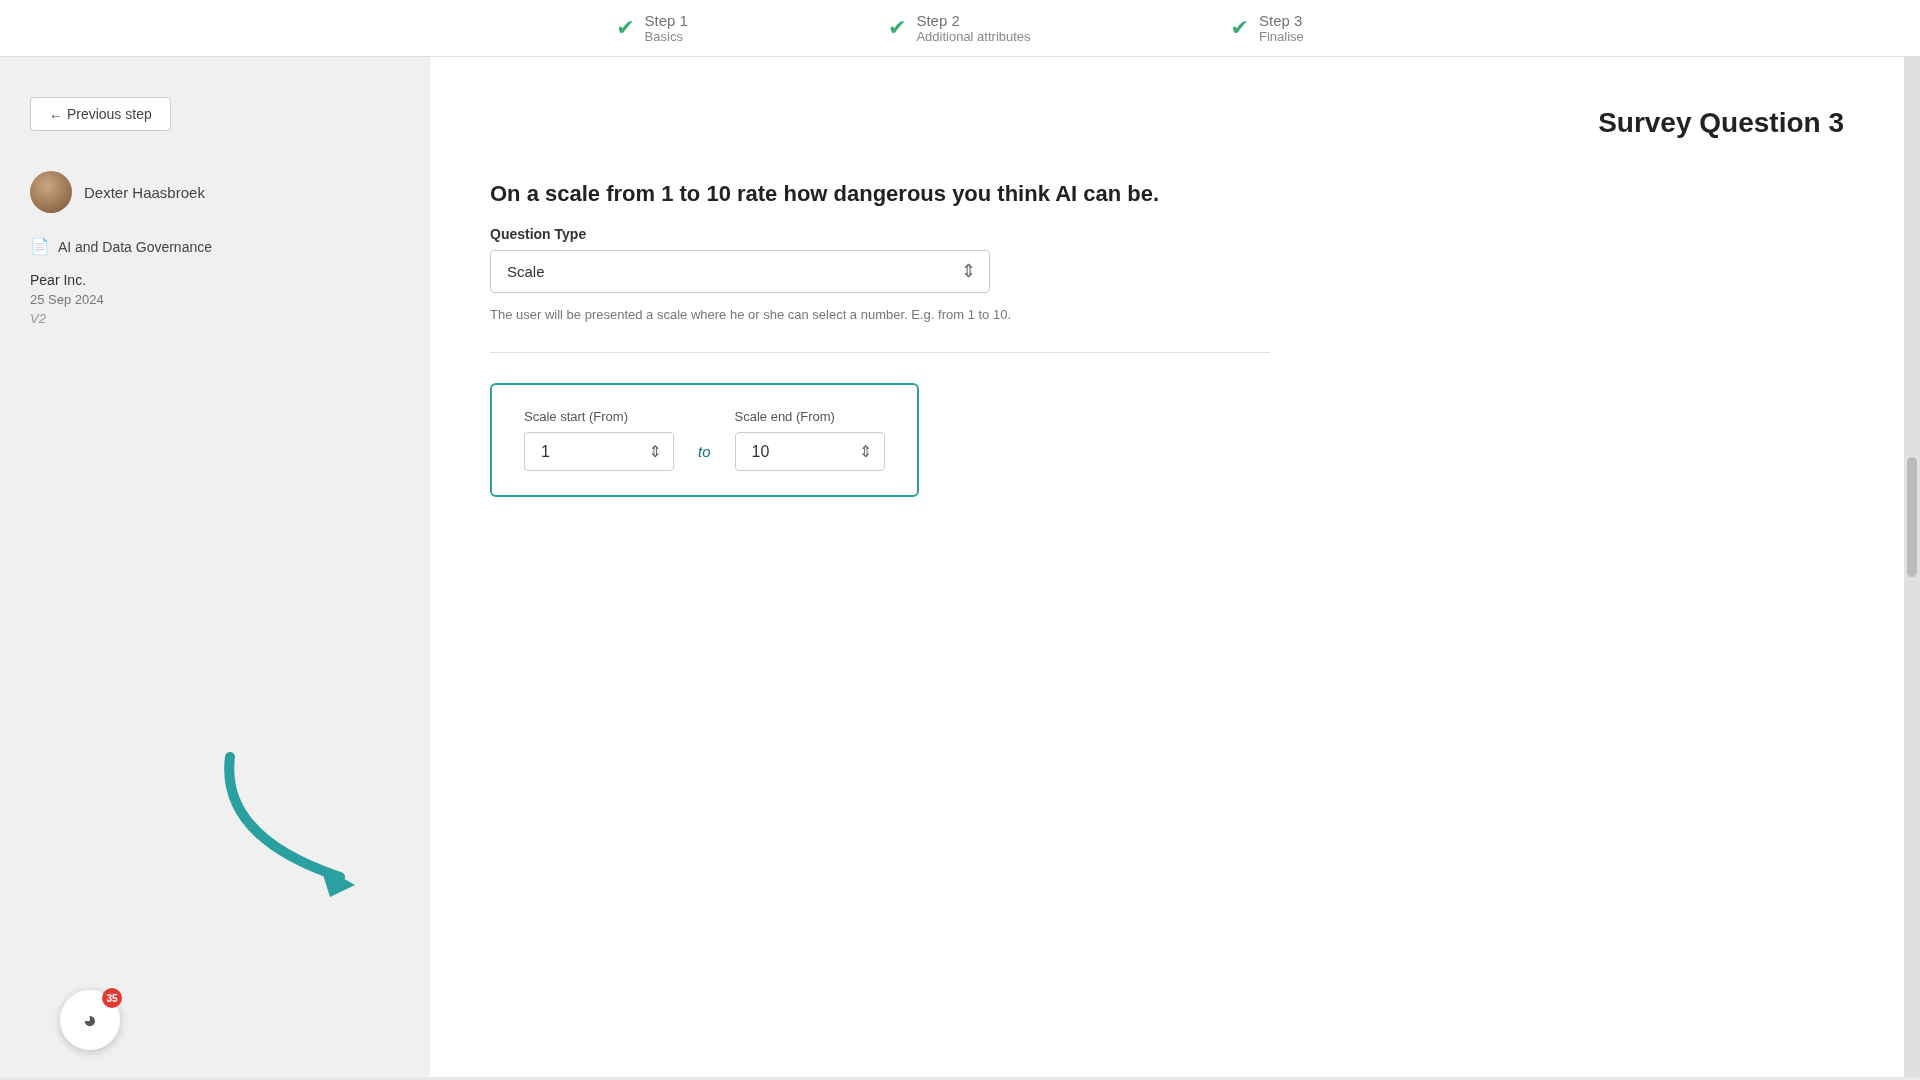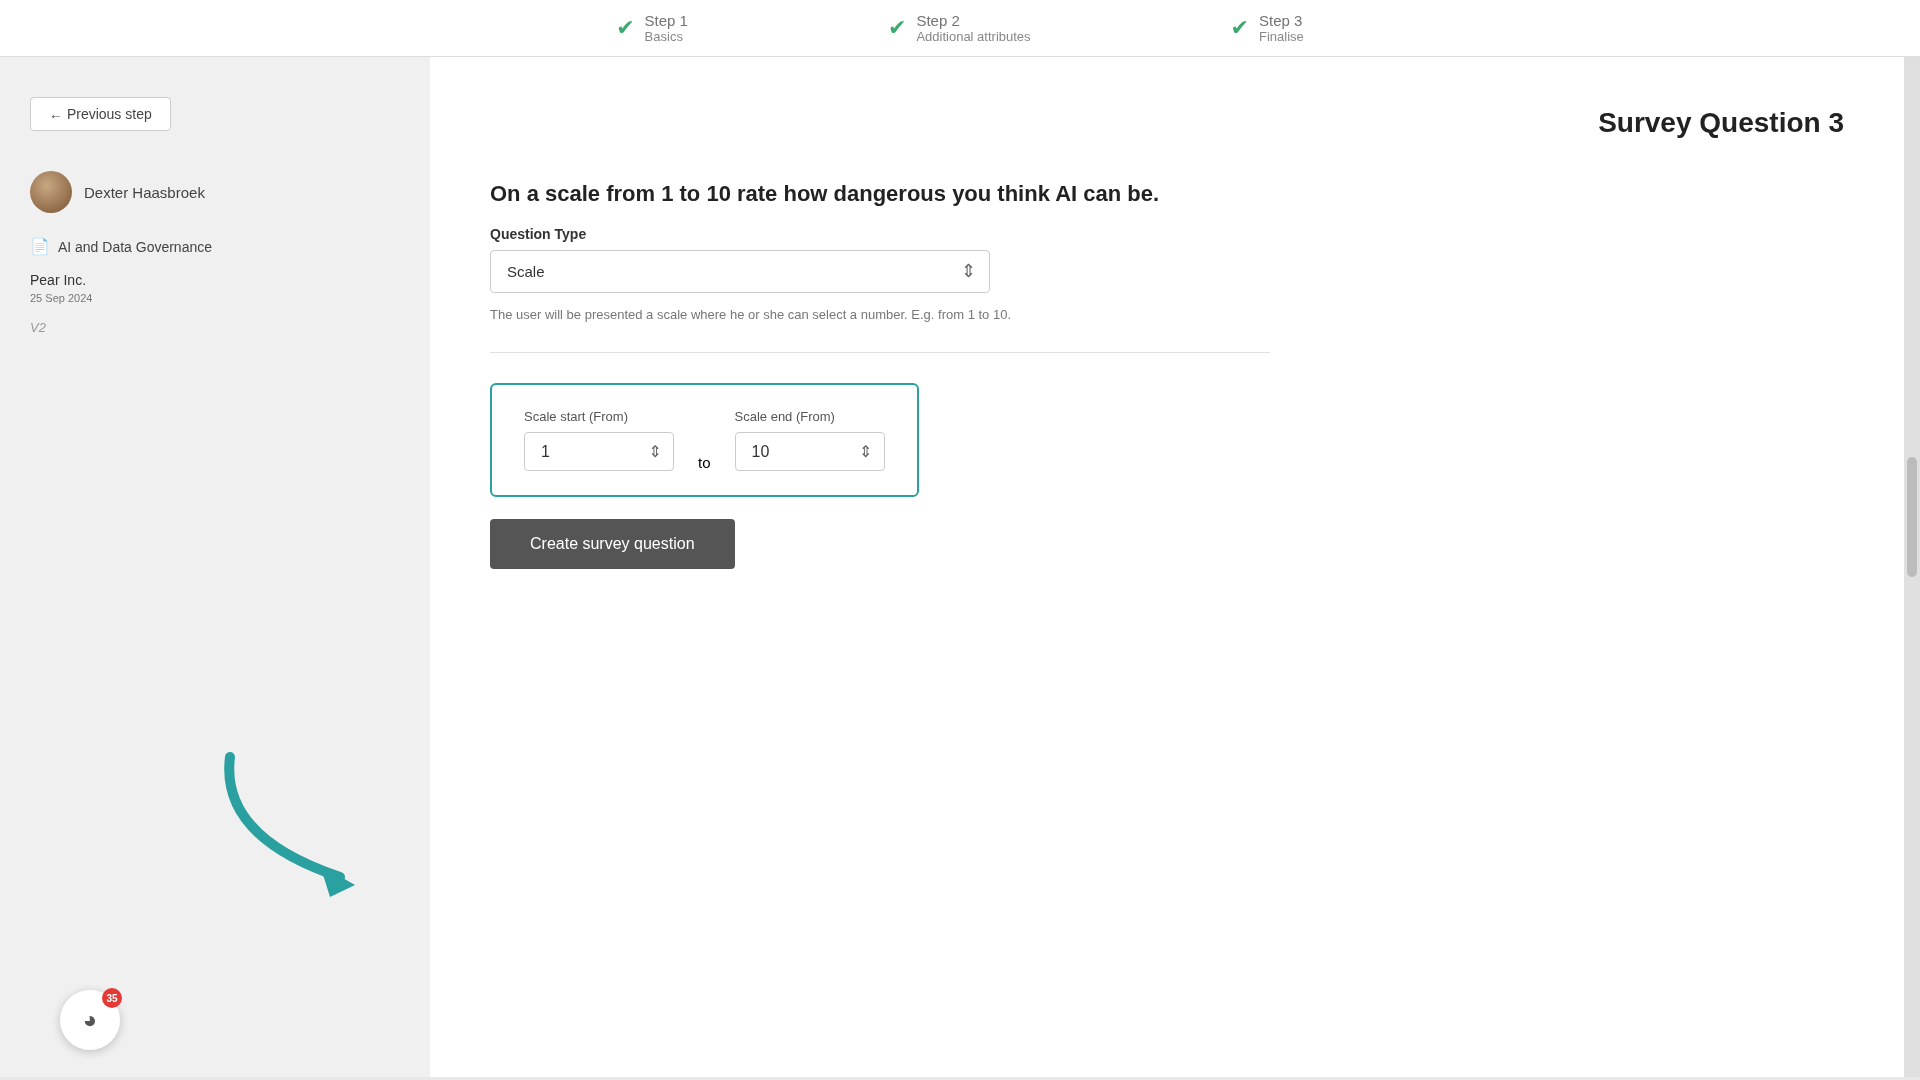--- a/index.html
+++ b/index.html
@@ -114,23 +114,23 @@
       font-size: 14px;
       color: #444;
     }
 
     .meta-company {
       font-size: 14px;
       color: #333;
       margin-bottom: 4px;
     }
     .meta-date {
-      font-size: 11px;
+      font-size: 13px;
       color: #777;
-      margin-bottom: 16px;
+      margin-bottom: 4px;
     }
     .meta-version {
       font-size: 13px;
       color: #999;
       font-style: italic;
     }
 
     
     .arrow-decoration {
       position: absolute;
@@ -221,23 +221,23 @@
       margin-bottom: 30px;
       max-width: 780px;
     }
 
     
     .scale-box {
       border: 2px solid #2aa0a0;
       border-radius: 6px;
       padding: 24px 32px;
       display: inline-flex;
-      align-items: flex-end;
+      align-items: center;
       gap: 24px;
-      margin-bottom: 22px;
+      margin-bottom: 44px;
       background: #fff;
     }
     .scale-group {}
     .scale-label {
       font-size: 13px;
       color: #555;
       margin-bottom: 8px;
     }
     .scale-select-wrapper {
       position: relative;
@@ -256,22 +256,23 @@
     .scale-select-arrow {
       position: absolute;
       right: 12px;
       top: 50%;
       transform: translateY(-50%);
       color: #666;
       pointer-events: none;
     }
     .to-label {
       font-size: 15px;
-      color: #000000;
+      color: #0f766e;
       margin-top: 24px;
+      font-style: italic;
     }
 
     
     .create-btn {
       padding: 16px 40px;
       background: #555;
       color: #fff;
       border: none;
       border-radius: 4px;
       font-size: 16px;
@@ -427,21 +428,20 @@
           <select class="scale-select">
             <option>1</option><option>2</option><option>3</option><option>4</option><option>5</option>
             <option>6</option><option>7</option><option>8</option><option>9</option><option selected="">10</option>
           </select>
           <span class="scale-select-arrow">⇕</span>
         </div>
       </div>
     </div>
 
     <br>
-    <button class="create-btn">Create survey question</button>
   </div>
 
   <div class="scrollbar-area">
     <div class="scrollbar-thumb"></div>
   </div>
 </div>
 
 <div class="chat-widget">
   <span class="chat-badge">35</span>
   <span class="chat-icon-inner">◕</span>

